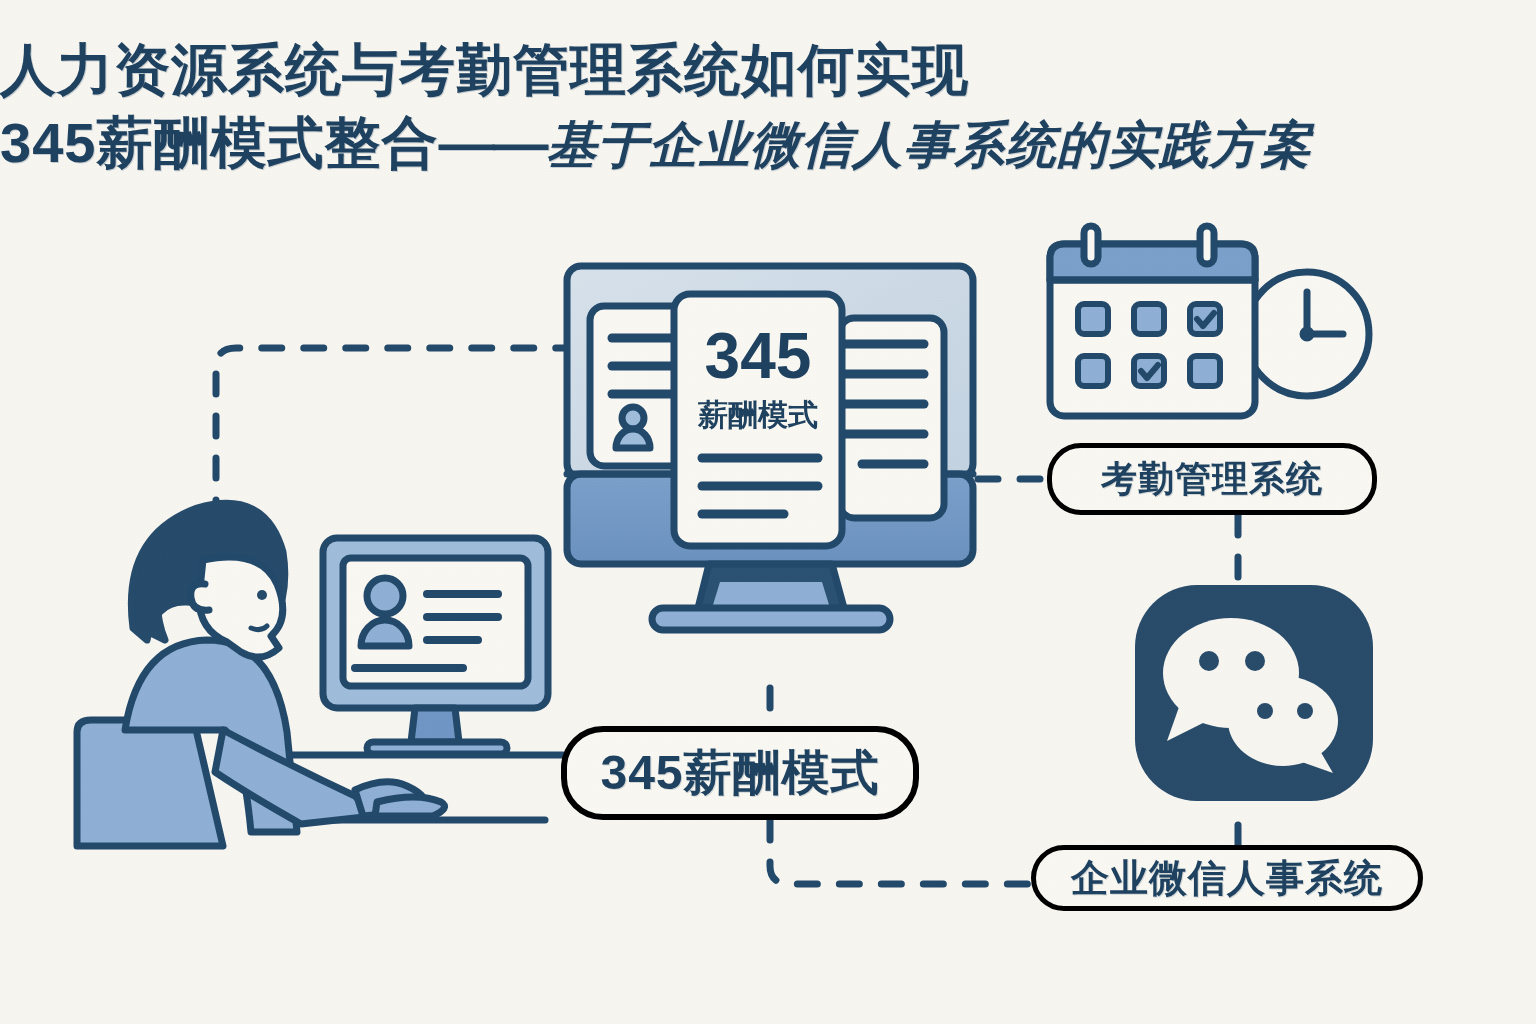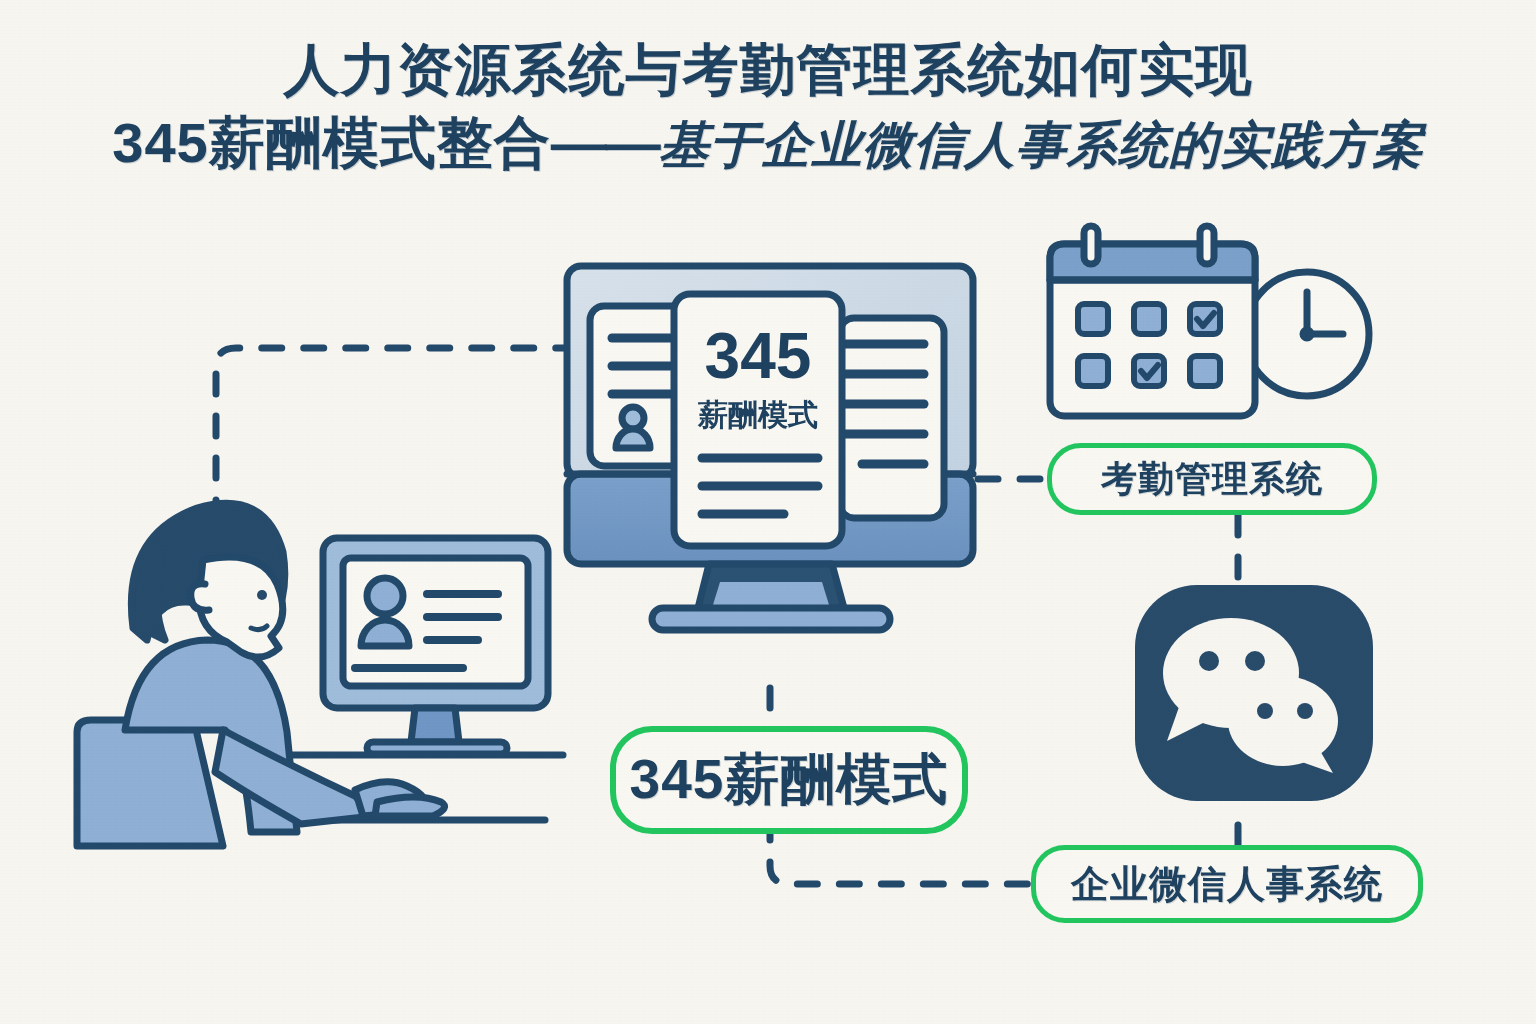--- a/index.html
+++ b/index.html
@@ -15,21 +15,20 @@
     background: #f6f5f0;
     overflow: hidden;
     font-family: "Liberation Sans", "DejaVu Sans", sans-serif;
   }
   
   #title-block {
     position: absolute;
     top: 34px;
     left: 0;
     width: 1536px;
-    text-align: center;
     color: #1f4260;
   }
   .title-line {
     font-weight: 700;
     letter-spacing: 1px;
     line-height: 1.30;
     white-space: nowrap;
     text-shadow: 1px 1px 0 rgba(31,66,96,0.22);
   }
   #title-line-1 {
@@ -41,21 +40,21 @@
   .t2-seg { display: inline; }
   #t2-dash { letter-spacing: -2px; }
   #title-sub {
     font-size: 50px;
     font-style: italic;
   }
 
   
   .pill {
     position: absolute;
-    border: 5px solid #22c55e;
+    border: 5px solid #000000;
     border-radius: 34px;
     background: #f8f7f2;
     color: #1f4260;
     font-weight: 700;
     display: flex;
     align-items: center;
     justify-content: center;
     box-sizing: border-box;
     text-shadow: 1px 1px 0 rgba(31,66,96,0.18);
     letter-spacing: 1px;
@@ -65,27 +64,27 @@
     width: 332px; height: 76px;
     font-size: 38px;
   }
   #pill-attendance {
     left: 1047px; top: 443px;
     width: 330px; height: 72px;
     font-size: 36px;
   }
   #pill-wecom {
     left: 1031px; top: 845px;
-    width: 392px; height: 78px;
+    width: 392px; height: 66px;
     font-size: 38px;
   }
   #pill-345 {
-    left: 610px; top: 726px;
-    width: 358px; height: 108px;
-    font-size: 55px;
+    left: 561px; top: 726px;
+    width: 358px; height: 94px;
+    font-size: 48px;
     border-width: 6px;
     border-radius: 42px;
   }
 
   
   #monitor { left: 562px; top: 262px; width: 416px; height: 420px; position: absolute; }
 
   
   #person-scene { left: 55px; top: 480px; width: 520px; height: 390px; position: absolute; }
 

